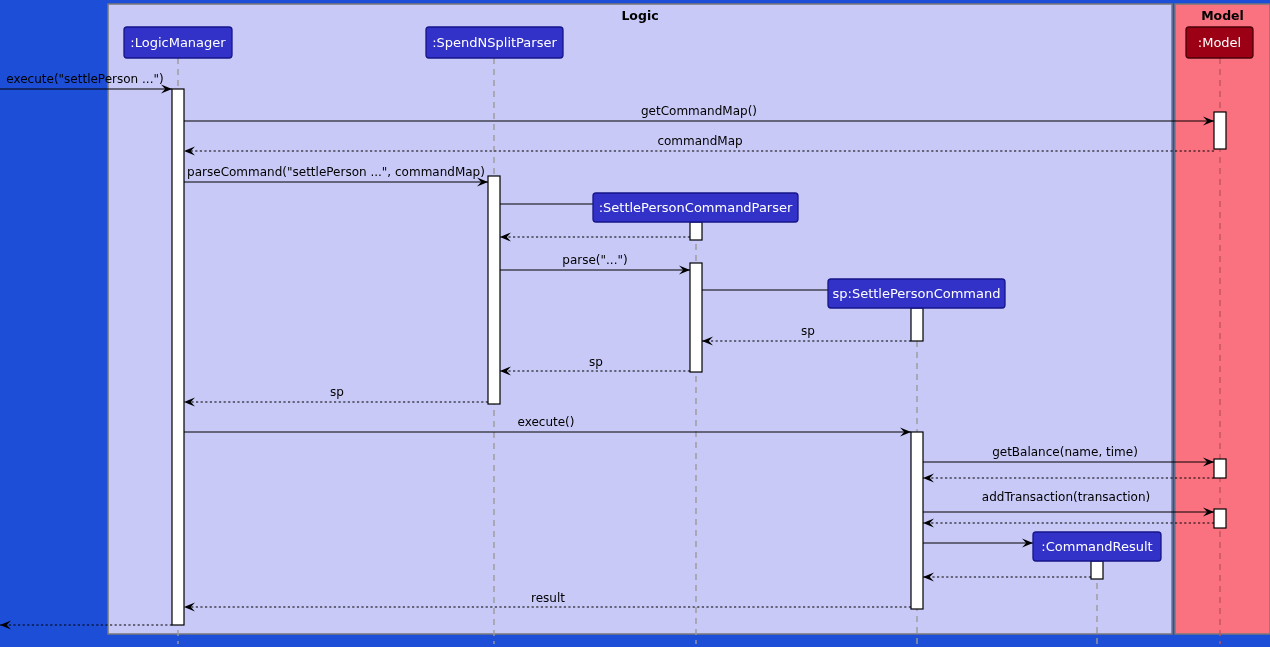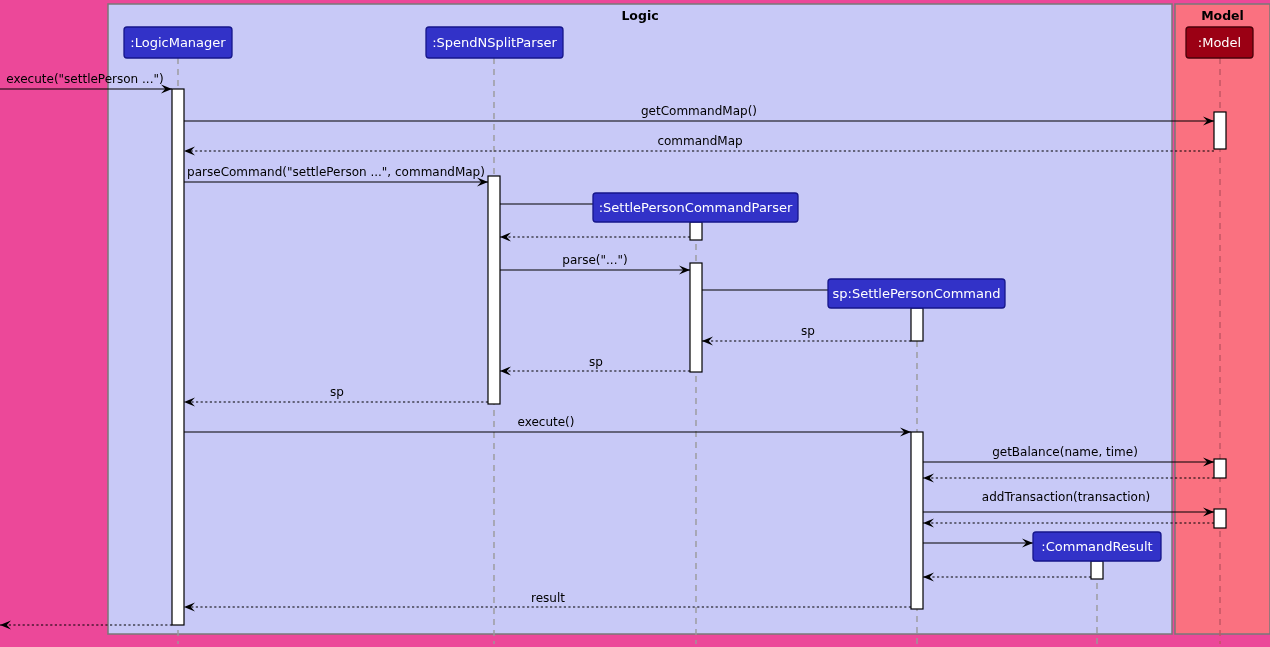--- a/index.html
+++ b/index.html
@@ -9,21 +9,21 @@
     background: #ffffff;
   }
   body {
     font-family: "DejaVu Sans", "Liberation Sans", sans-serif;
   }
   #diagram {
     position: relative;
     width: 1270px;
     height: 647px;
     overflow: hidden;
-    background: #ec4899;
+    background: #1d4ed8;
   }
   #svg-root {
     position: absolute;
     left: 0;
     top: 0;
   }
   .panel-rect {
     stroke: #787878;
     stroke-width: 1.5;
   }

